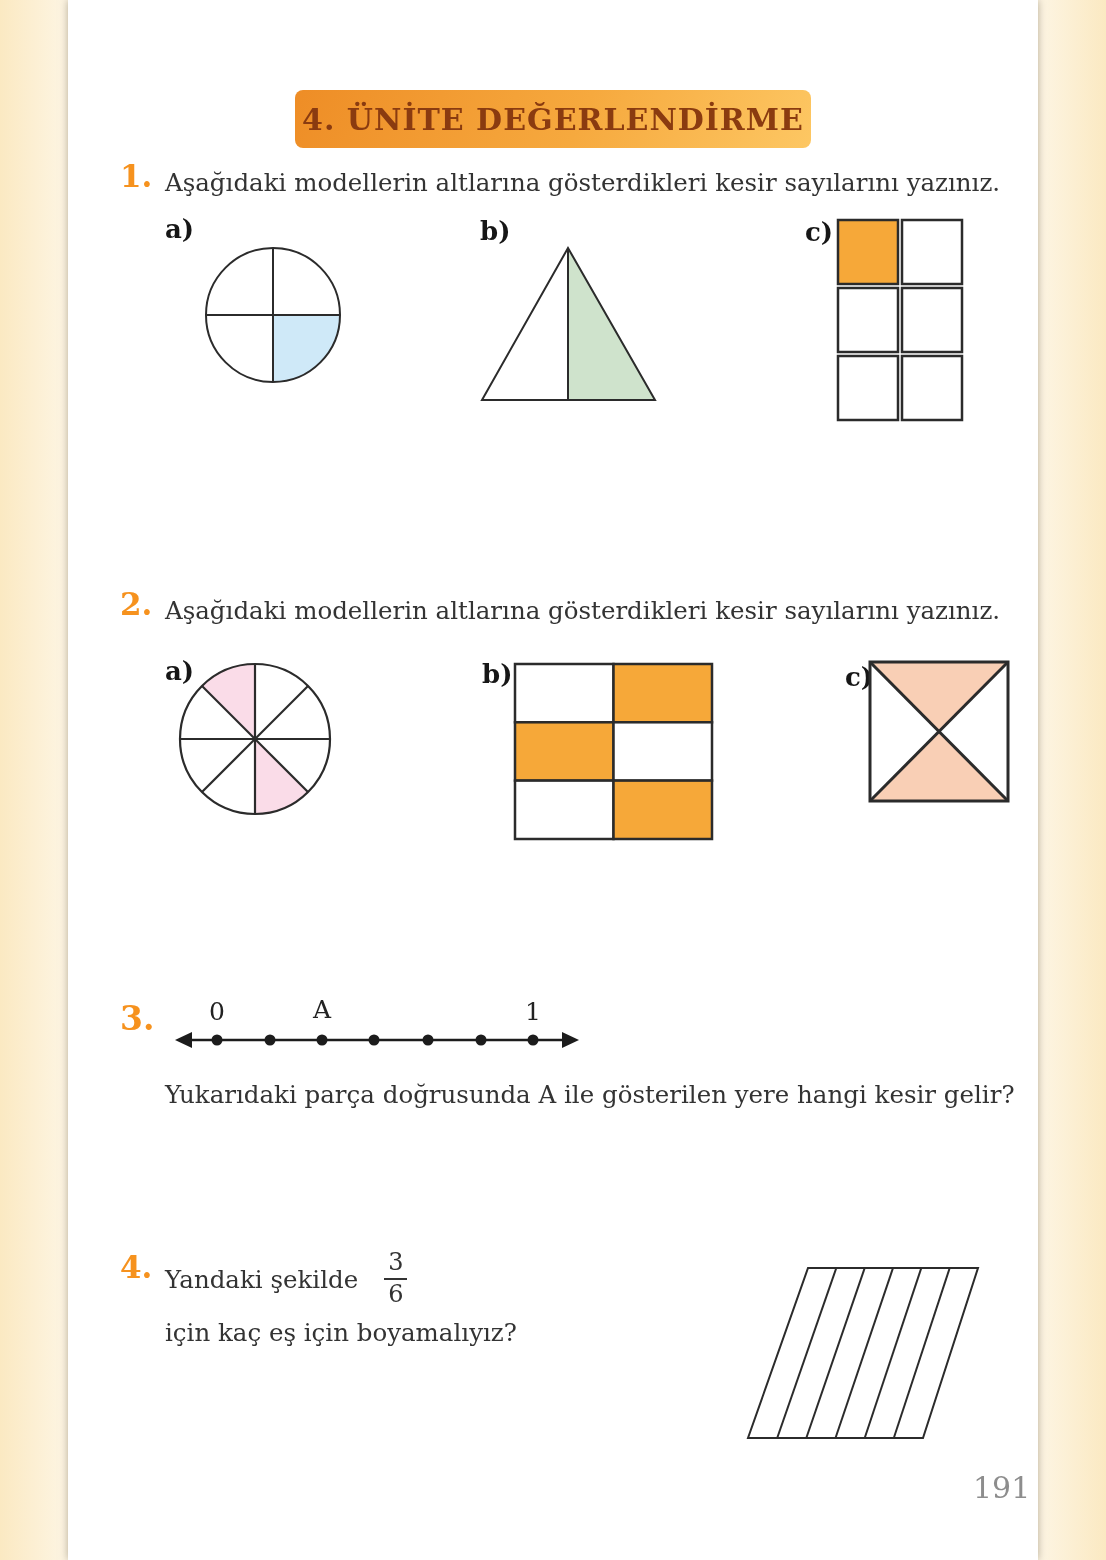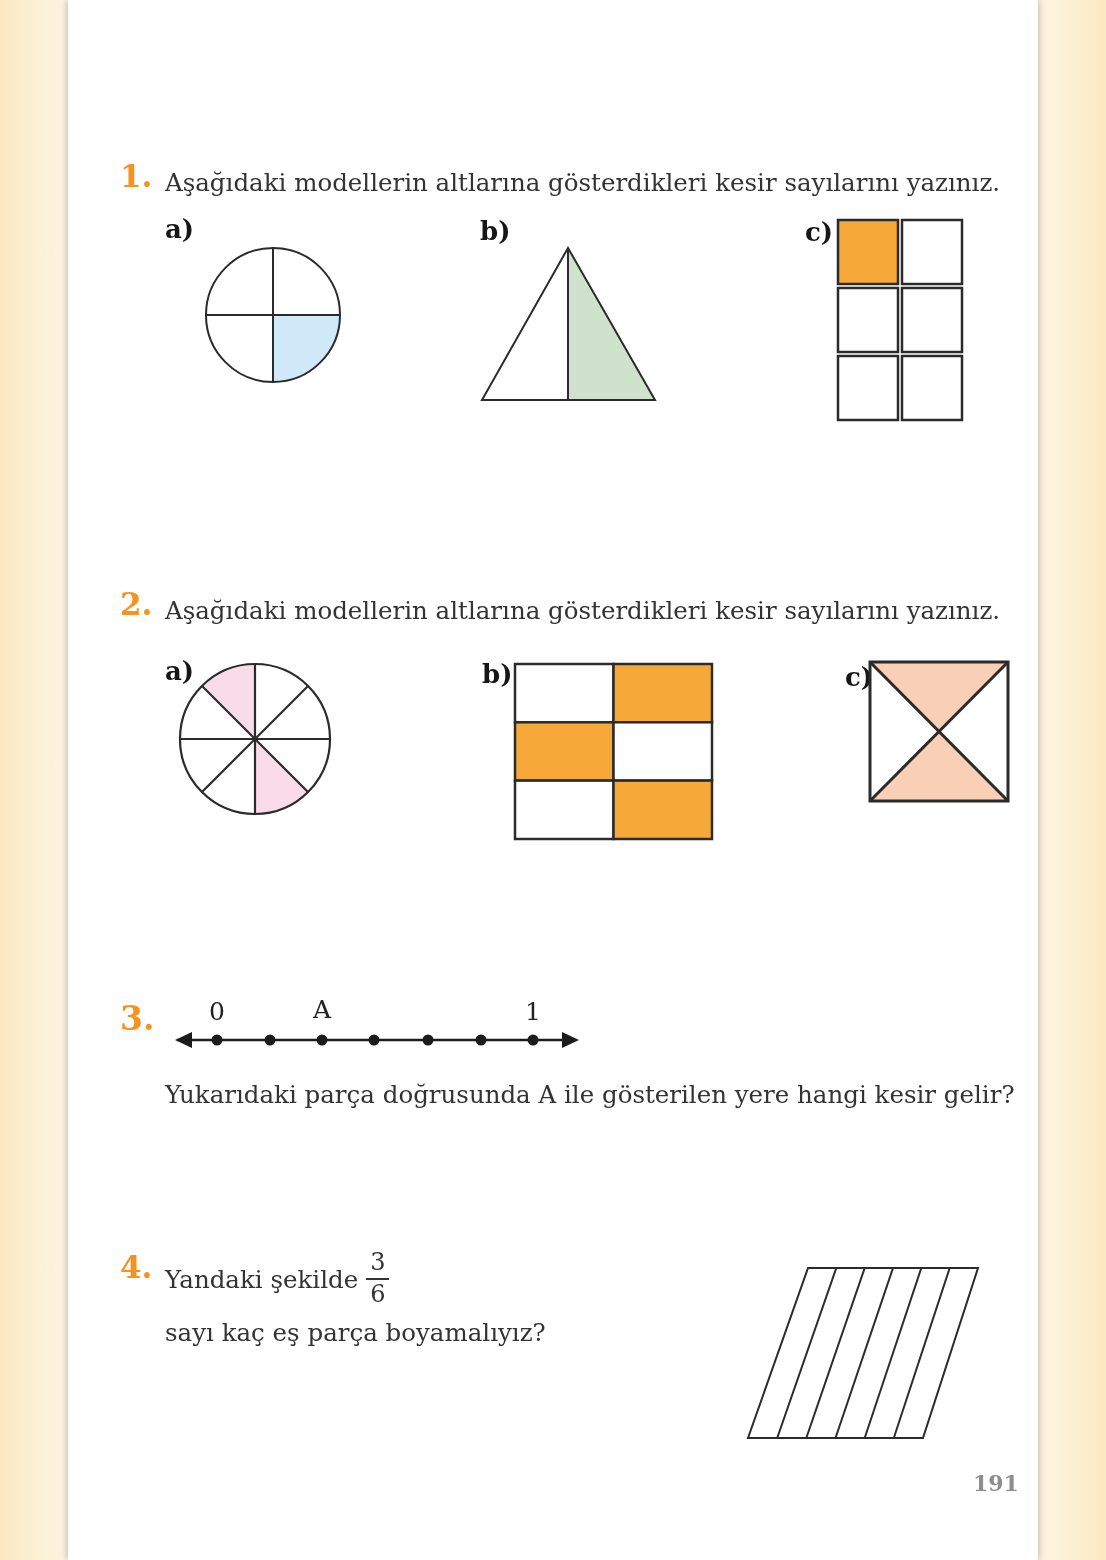--- a/index.html
+++ b/index.html
@@ -18,33 +18,36 @@
     background:linear-gradient(115deg,#ee8d26 0%,#f6a93e 55%,#fdc763 100%);
     border-radius:8px;display:flex;align-items:center;justify-content:center;
     color:#8a3b10;font-size:30px;font-weight:bold;letter-spacing:1px;
   }
   .qnum{position:absolute;font-weight:bold;color:#f6921e;font-size:31px;line-height:1;}
   .qtext{position:absolute;font-size:24.5px;color:#333;white-space:nowrap;line-height:1.2;}
   .model-label{position:absolute;font-weight:bold;font-size:26px;color:#161616;line-height:1;}
   .nl-label{position:absolute;font-size:25px;color:#222;transform:translateX(-50%);line-height:1;}
   .q4-line1{
     position:absolute;left:97px;top:1246px;height:66px;
-    display:flex;align-items:center;gap:8px;font-size:24.5px;color:#333;
+    display:flex;align-items:center;gap:26px;font-size:24.5px;color:#333;
   }
   .fraction{display:inline-flex;flex-direction:column;align-items:center;line-height:1.15;font-size:24px;color:#333;}
   .fraction .num{border-bottom:2px solid #333;padding:0 4px 1px 4px;}
   .fraction .den{padding-top:1px;}
-  .pagenum{position:absolute;left:905px;top:1470px;font-weight:bold;font-size:22px;color:#8d8d8d;}
+  .pagenum{position:absolute;left:905px;top:1470px;font-weight:normal;font-size:30px;color:#8d8d8d;}
   svg{display:block;}
 </style>
 </head>
 <body>
 
 <div class="paper">
 
+  <div class="banner">
+    <span>4. ÜNİTE DEĞERLENDİRME</span>
+  </div>
 
   <div class="qnum" style="left:52px;top:161px;">1.</div>
   <div class="qtext" style="left:97px;top:168px;">Aşağıdaki modellerin altlarına gösterdikleri kesir sayılarını yazınız.</div>
 
   <div class="model-label" style="left:97px;top:216px;">a)</div>
   <div class="model-label" style="left:412px;top:218px;">b)</div>
   <div class="model-label" style="left:737px;top:219px;">c)</div>
 
   <div class="qnum" style="left:52px;top:589px;">2.</div>
   <div class="qtext" style="left:97px;top:596px;">Aşağıdaki modellerin altlarına gösterdikleri kesir sayılarını yazınız.</div>
@@ -60,21 +63,21 @@
   <div class="qtext" style="left:97px;top:1080px;">Yukarıdaki parça doğrusunda A ile gösterilen yere hangi kesir gelir?</div>
 
   <div class="qnum" style="left:52px;top:1252px;">4.</div>
   <div class="q4-line1">
     <span>Yandaki şekilde</span>
     <span class="fraction">
       <span class="num">3</span>
       <span class="den">6</span>
     </span>
   </div>
-  <div class="qtext" style="left:97px;top:1318px;">sayı kaç eş parça boyamalıyız?</div>
+  <div class="qtext" style="left:97px;top:1318px;">için kaç eş için boyamalıyız?</div>
 
   <div class="pagenum">191</div>
 
   <svg class="fig-layer" viewBox="0 0 970 1560">
 
     <g>
       <path d="M 205 315 L 272 315 A 67 67 0 0 1 205 382 Z" fill="#cfe9f8" stroke="none"></path>
       <circle cx="205" cy="315" r="67" fill="none" stroke="#2b2b2b" stroke-width="2"></circle>
       <line x1="205" y1="248" x2="205" y2="382" stroke="#2b2b2b" stroke-width="2"></line>
       <line x1="138" y1="315" x2="272" y2="315" stroke="#2b2b2b" stroke-width="2"></line>

